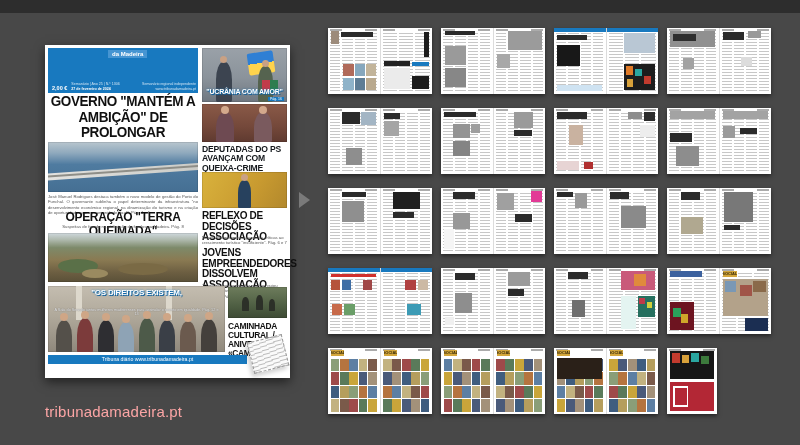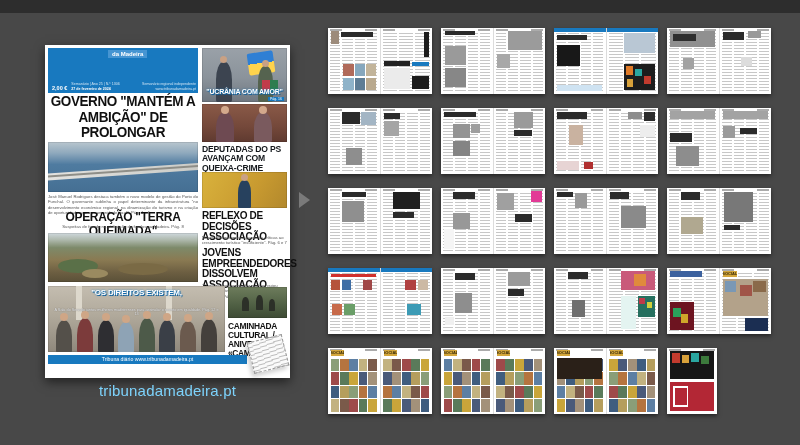--- a/index.html
+++ b/index.html
@@ -102,22 +102,22 @@
   .tpage + .tpage{border-left:1px solid #dcdcdc;}
   .tpage::before{content:"";position:absolute;top:1px;left:4%;right:4%;height:2px;
       background:linear-gradient(90deg,#ababab 0 26%,transparent 26% 74%,#ababab 74% 100%);}
   .tcols{position:absolute;left:4%;right:4%;top:8%;bottom:4%;display:flex;gap:2px;}
   .tcol{flex:1;background:repeating-linear-gradient(180deg,#c7c7c7 0 1px,transparent 1px 3px);}
   .tbar{position:absolute;left:0;right:0;top:0;height:6%;}
   .feat{position:absolute;display:flex;align-items:center;justify-content:center;
         font-size:4px;font-weight:bold;color:#3a2c08;overflow:hidden;}
 
   
-  .site-label{position:absolute;left:45px;top:382px;width:245px;text-align:center;
-              color:#7dd3fc;font-size:15px;letter-spacing:.2px;}
+  .site-label{position:absolute;left:45px;top:403px;width:245px;
+              color:#fca5a5;font-size:15px;letter-spacing:.2px;}
 </style>
 </head>
 <body>
 
 <div class="top-strip"></div>
 
 <div class="front-page">
 
   <div class="fp-abs masthead">
     <div class="brand-tag">da Madeira</div>

